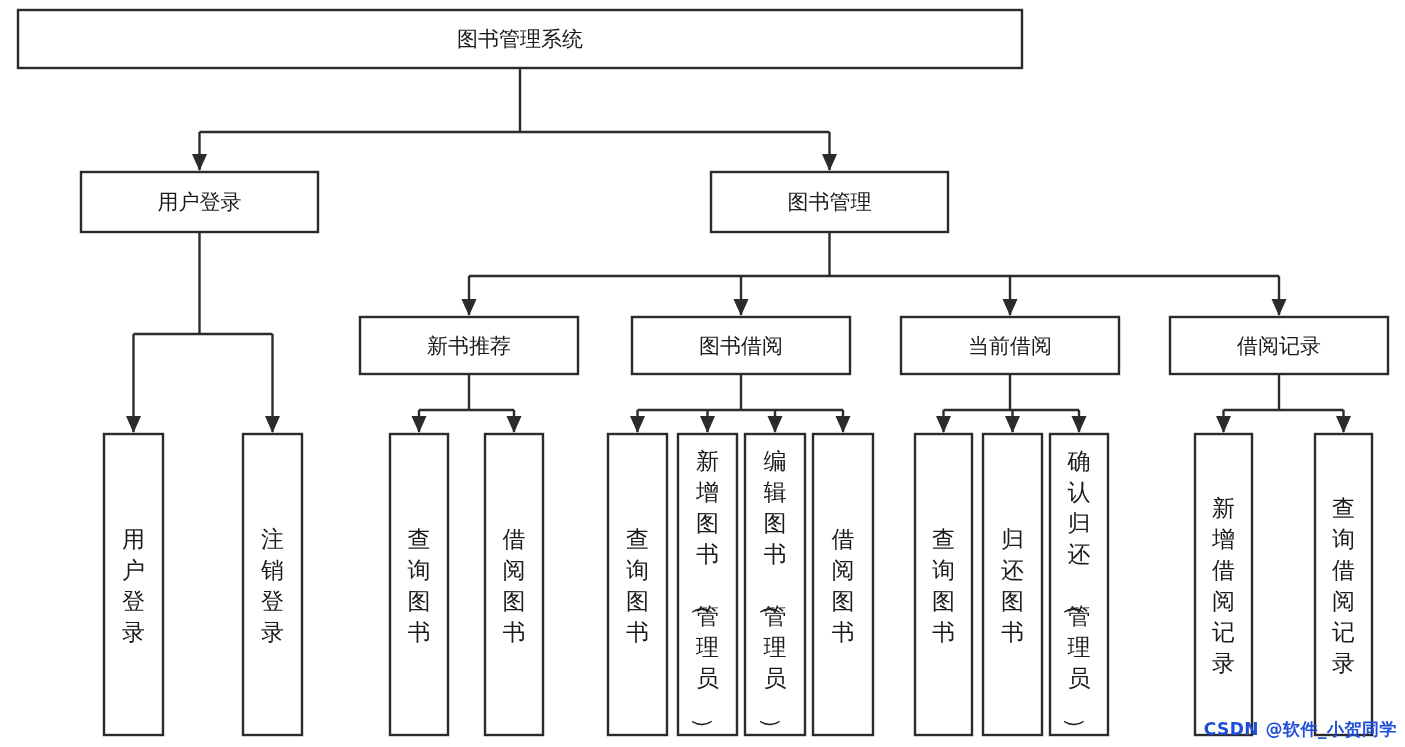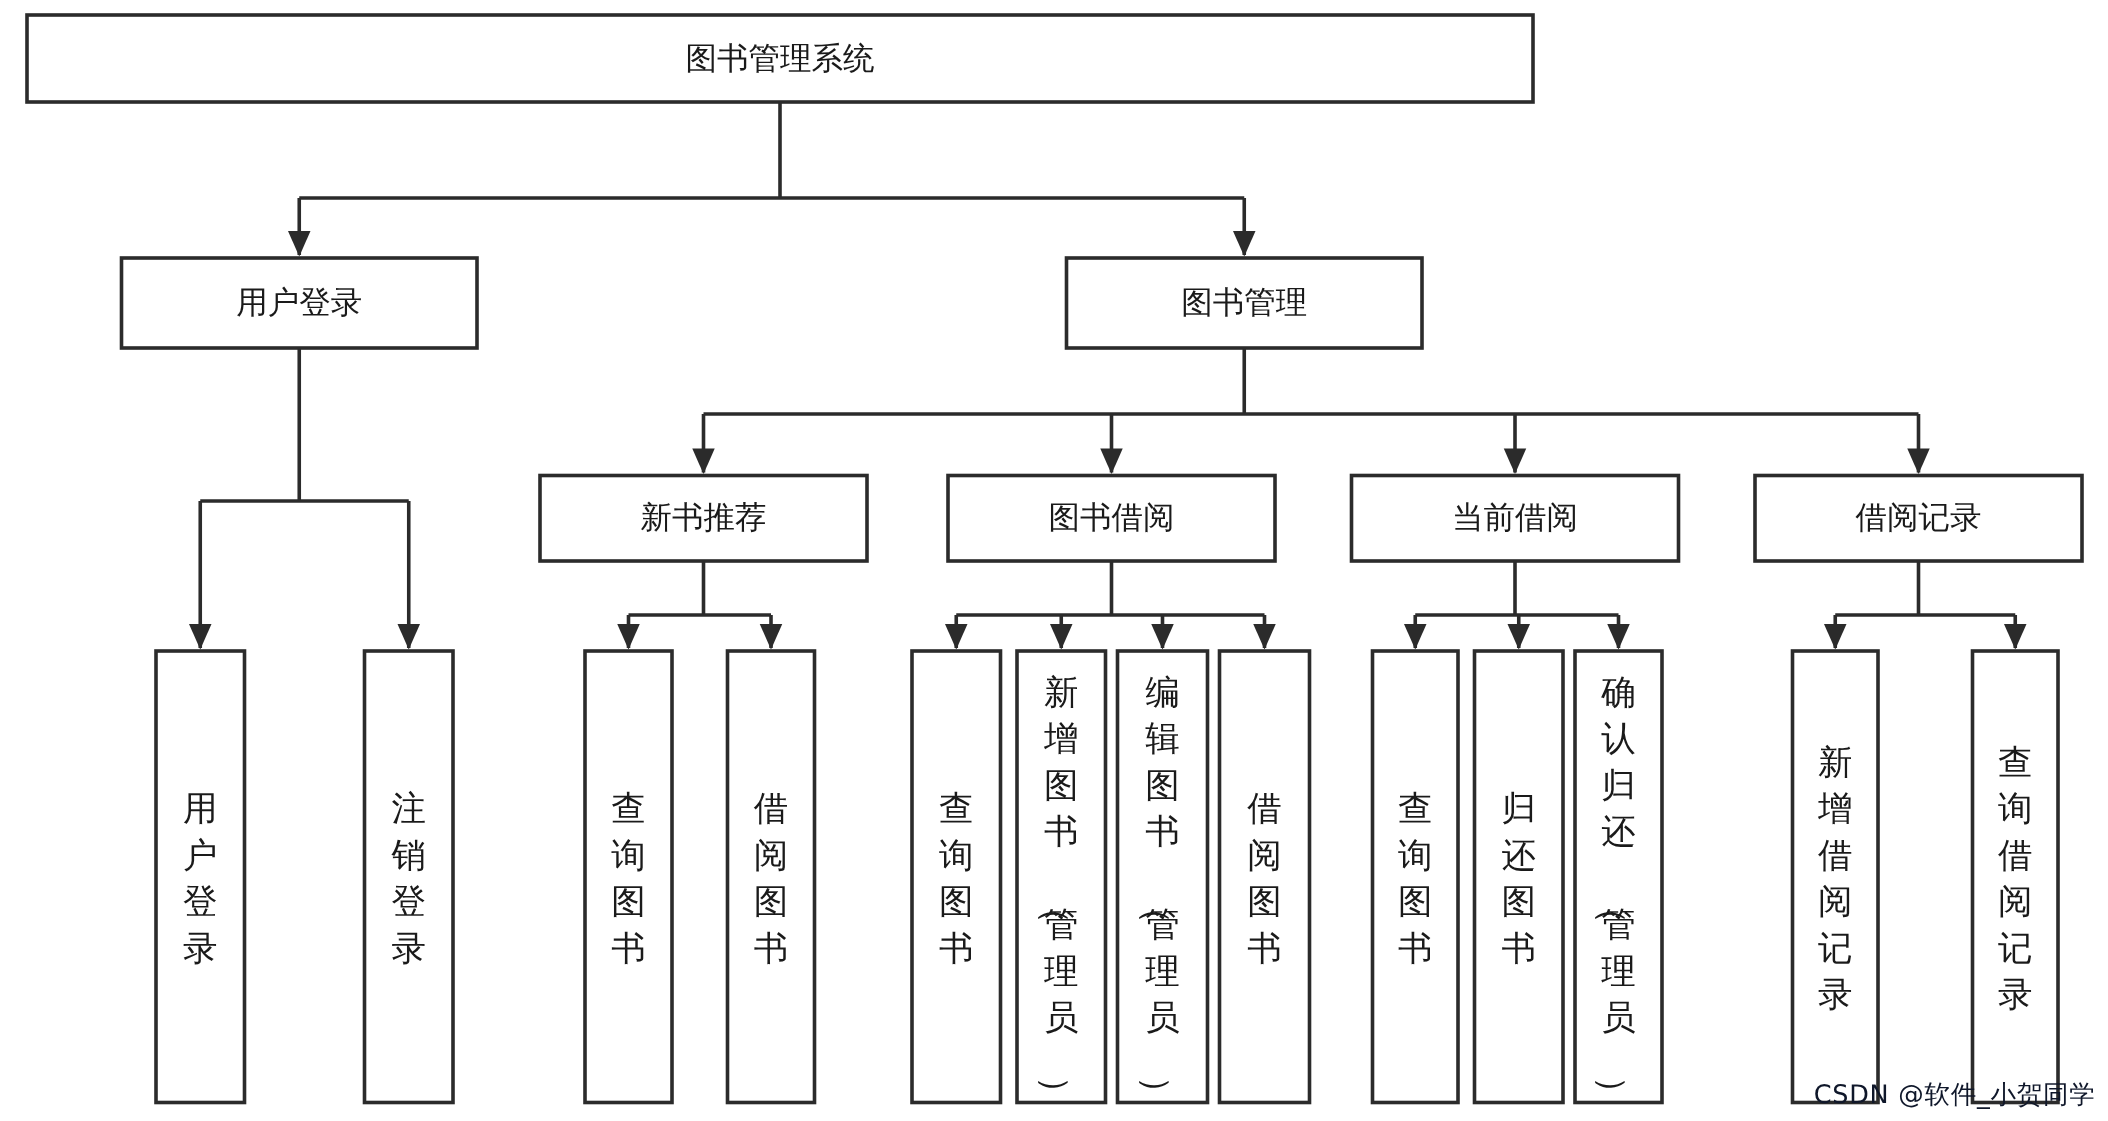--- a/index.html
+++ b/index.html
@@ -57,24 +57,25 @@
   .arrow-head {
     fill: #2b2b2b;
     stroke: none;
   }
   .watermark {
     position: absolute;
     right: 8px;
     bottom: 6px;
     font-family: "DejaVu Sans", "Liberation Sans", sans-serif;
     font-size: 17px;
-    color: #0f172a;
+    color: #1d4ed8;
     letter-spacing: 0.5px;
     white-space: nowrap;
     pointer-events: none;
+    font-weight: bold;
   }
 </style>
 </head>
 <body>
 
 <div id="diagram-root">
 
   <svg id="tree-svg" viewBox="0 0 1405 747">
     <defs>
       <g id="arrowhead-def"></g>

